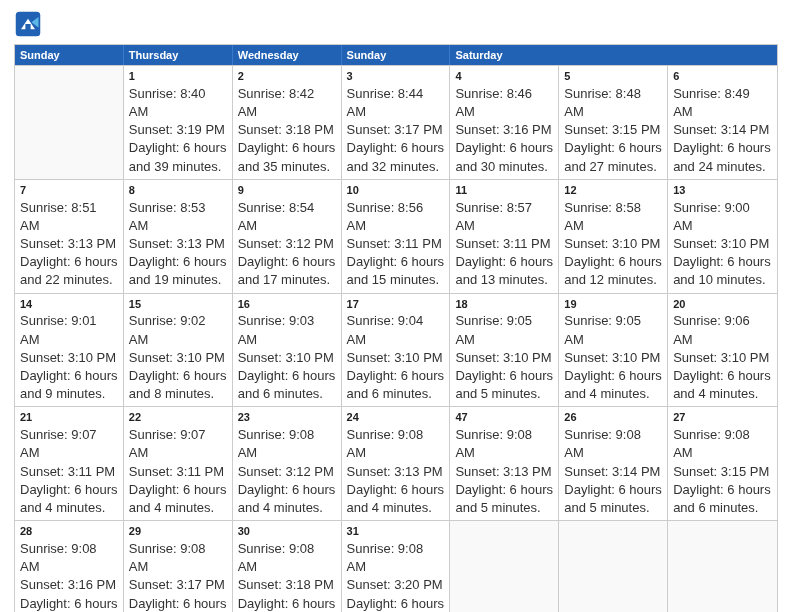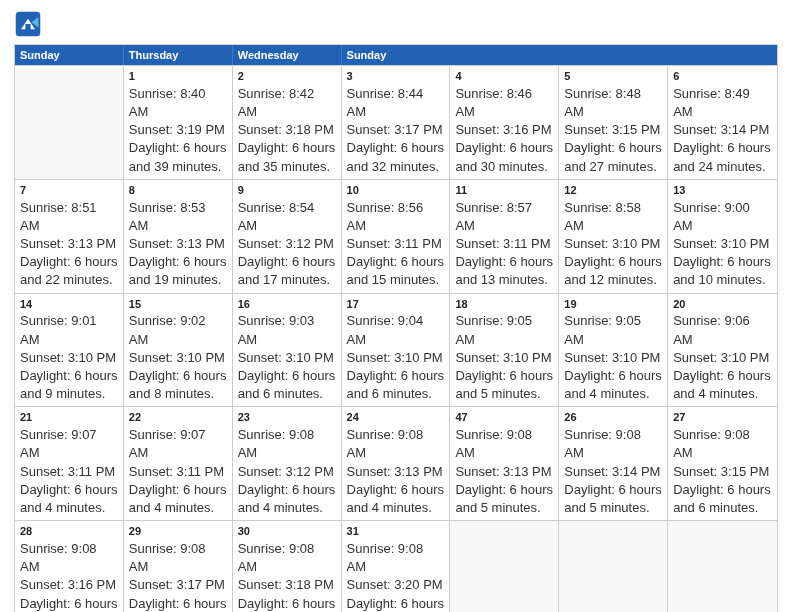--- a/index.html
+++ b/index.html
@@ -128,20 +128,21 @@
       <div class="subtitle"></div>
     </div>
   </div>
 
   <div class="calendar">
     <div class="cal-header" id="cal-header">
         <div class="cal-header-cell">Sunday</div>
         <div class="cal-header-cell">Thursday</div>
         <div class="cal-header-cell">Wednesday</div>
         <div class="cal-header-cell">Sunday</div>
+        <div class="cal-header-cell">Saturday</div>
       </div>
     <div class="cal-body" id="cal-body">
         <div class="cal-row">
           <div class="cal-cell empty"></div>
           <div class="cal-cell"><span class="day-num">1</span><span class="info">Sunrise: 8:40 AM<br>Sunset: 3:19 PM<br>Daylight: 6 hours and 39 minutes.</span></div>
           <div class="cal-cell"><span class="day-num">2</span><span class="info">Sunrise: 8:42 AM<br>Sunset: 3:18 PM<br>Daylight: 6 hours and 35 minutes.</span></div>
           <div class="cal-cell"><span class="day-num">3</span><span class="info">Sunrise: 8:44 AM<br>Sunset: 3:17 PM<br>Daylight: 6 hours and 32 minutes.</span></div>
           <div class="cal-cell"><span class="day-num">4</span><span class="info">Sunrise: 8:46 AM<br>Sunset: 3:16 PM<br>Daylight: 6 hours and 30 minutes.</span></div>
           <div class="cal-cell"><span class="day-num">5</span><span class="info">Sunrise: 8:48 AM<br>Sunset: 3:15 PM<br>Daylight: 6 hours and 27 minutes.</span></div>
           <div class="cal-cell"><span class="day-num">6</span><span class="info">Sunrise: 8:49 AM<br>Sunset: 3:14 PM<br>Daylight: 6 hours and 24 minutes.</span></div>

